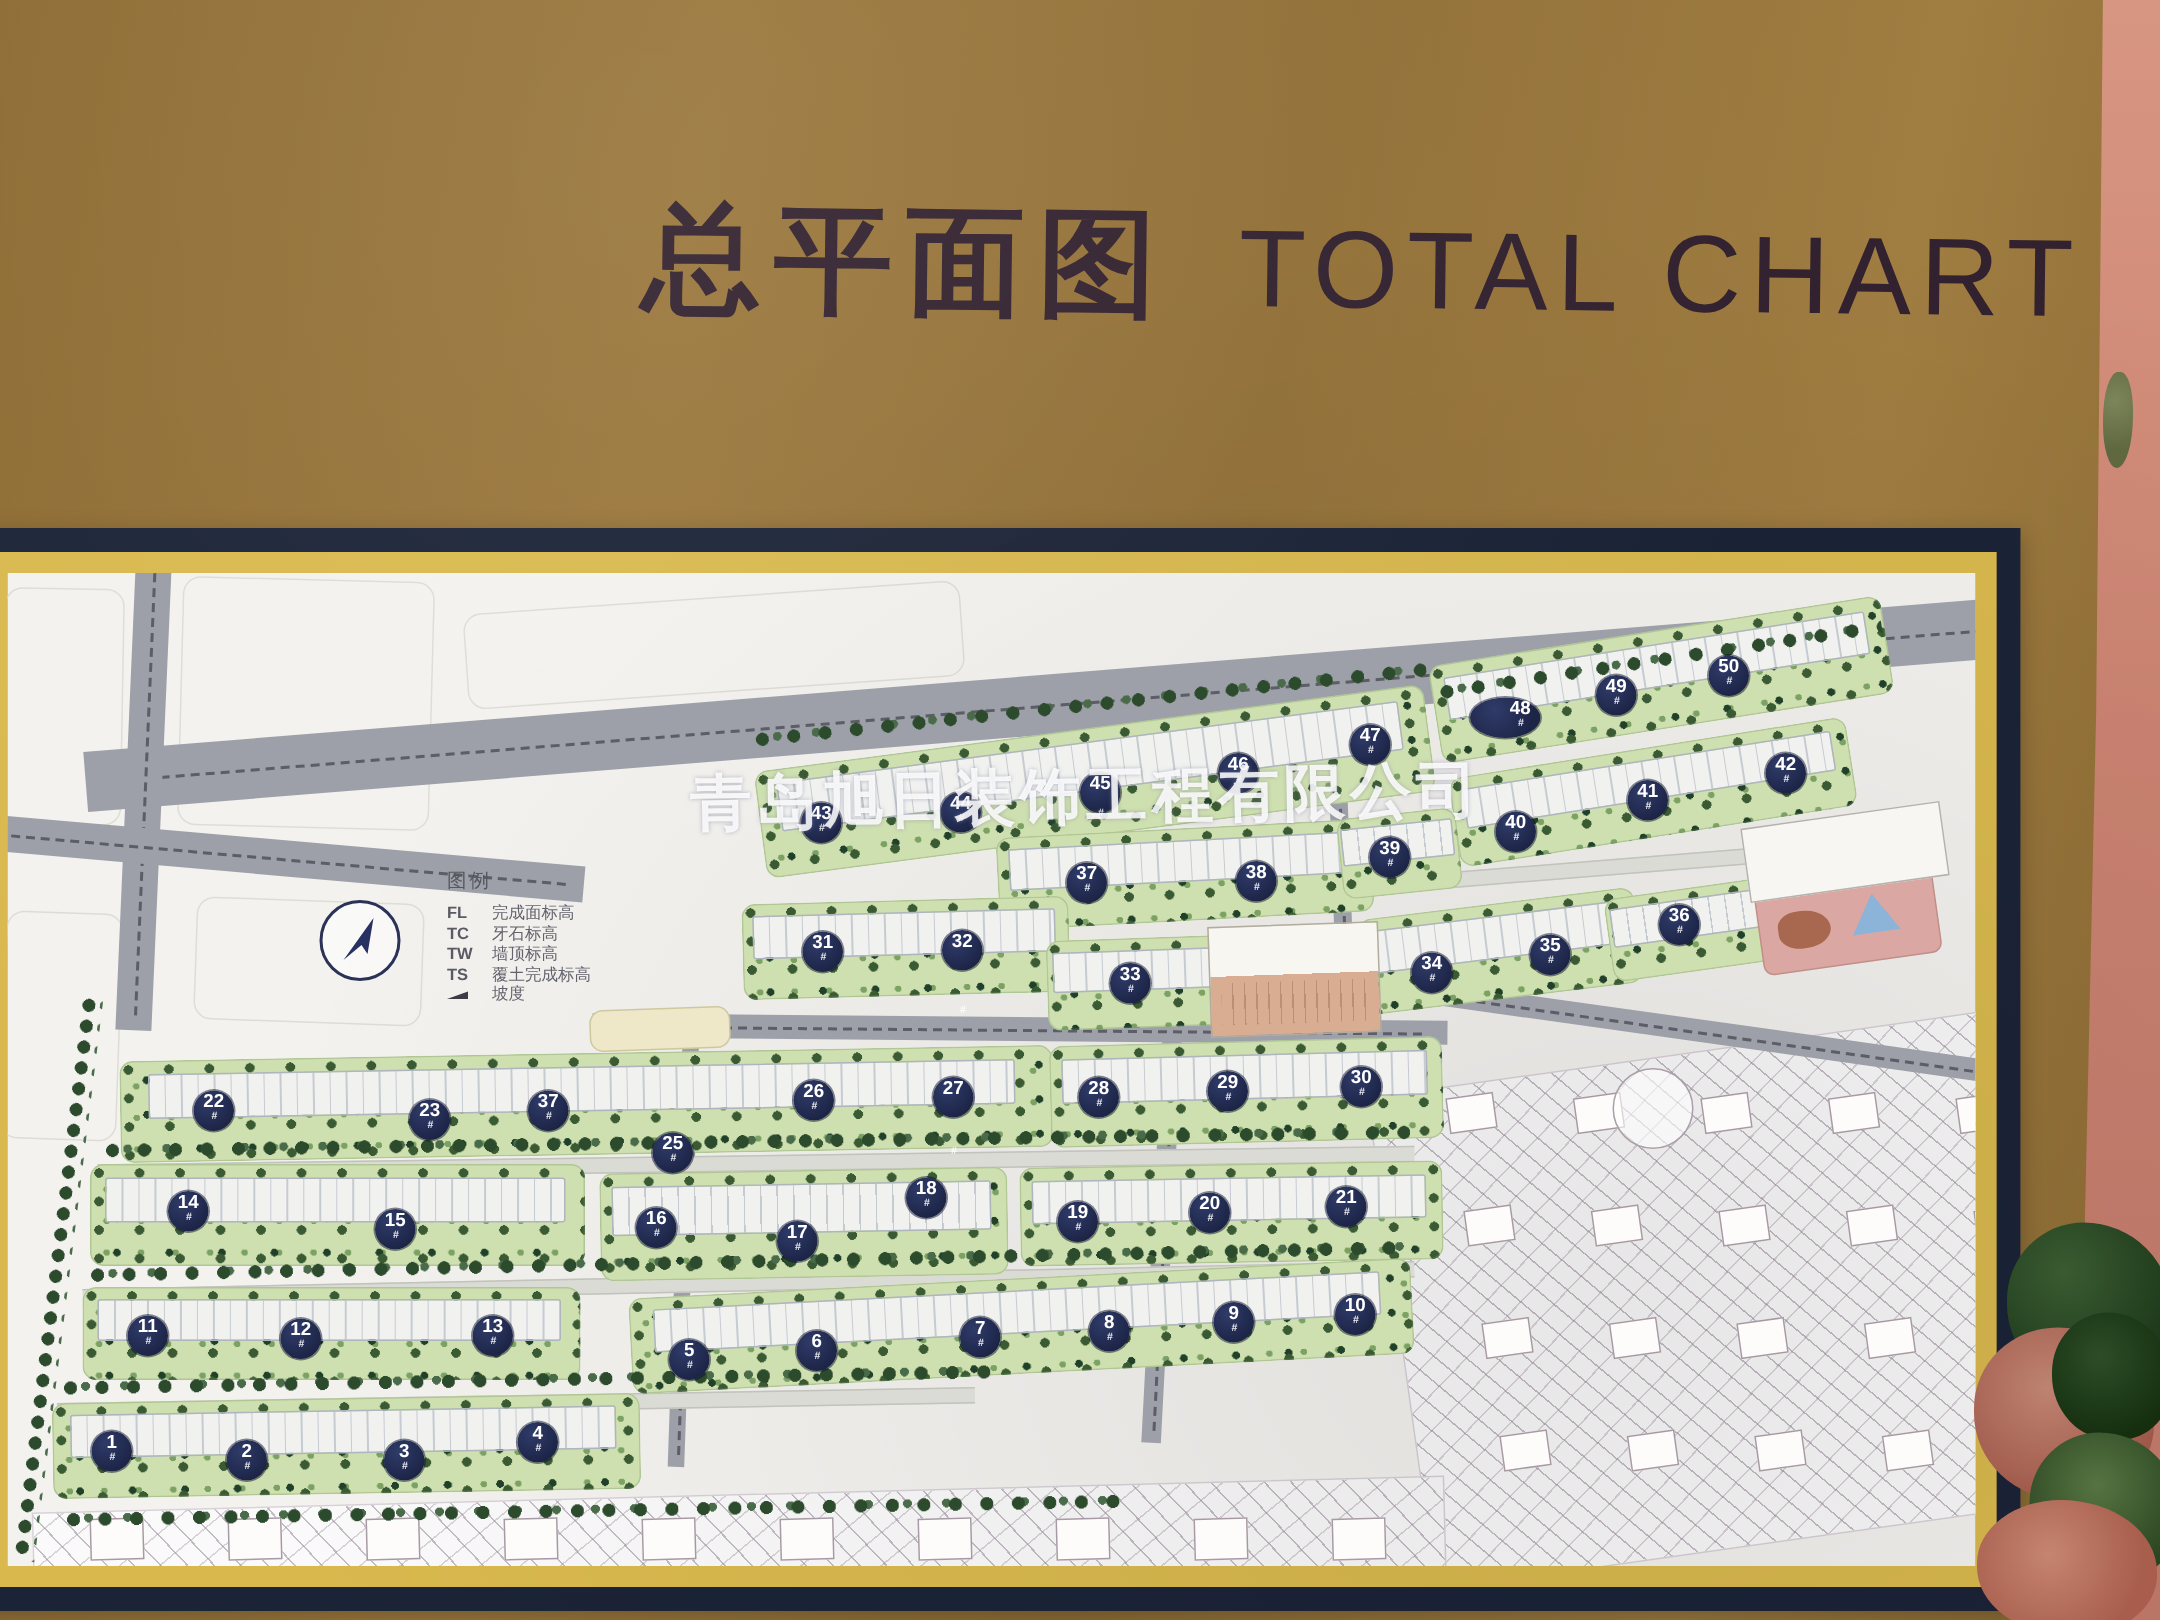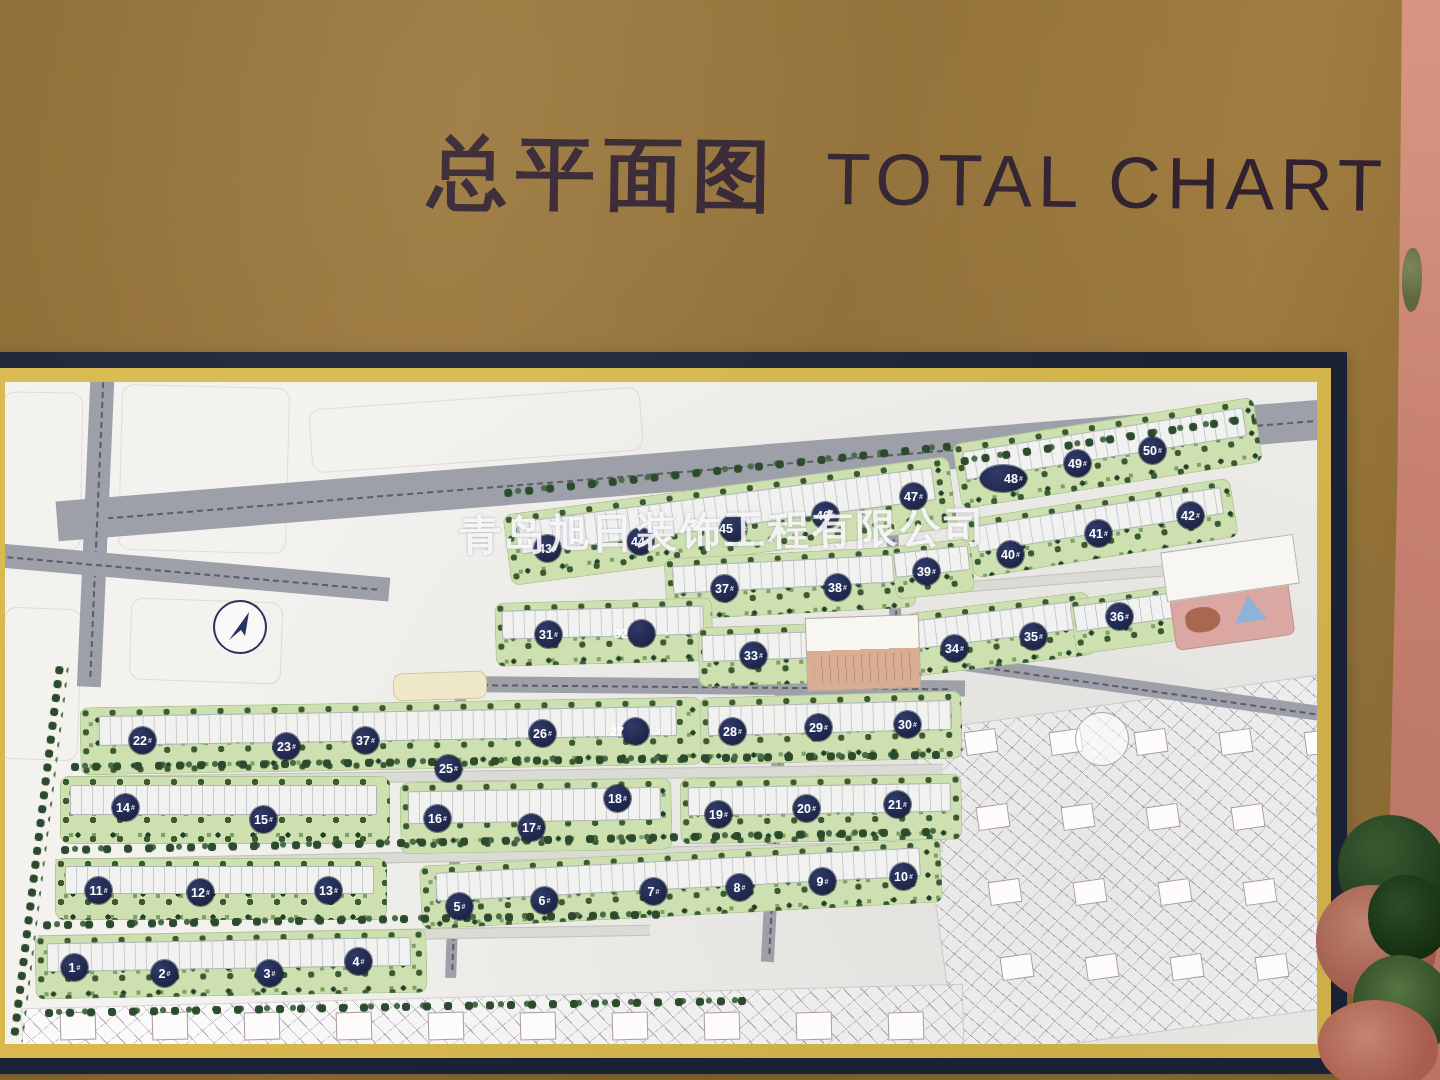--- a/index.html
+++ b/index.html
@@ -64,22 +64,22 @@
      background:repeating-linear-gradient(90deg,transparent 0 7px,rgba(120,90,70,.35) 7px 8px);}
   .fac-playground{background:#dba7a2;border-radius:7px;border:1px solid #c08f8a;}
   .fac-playground::before{content:"";position:absolute;left:52%;top:22%;width:0;height:0;
      border-left:16px solid transparent;border-right:16px solid transparent;border-bottom:26px solid #8cb3d8;}
   .fac-playground::after{content:"";position:absolute;left:10%;top:30%;width:30%;height:45%;
      background:#a8674f;border-radius:40% 55% 50% 45%;}
   .fac-white{background:#f7f6f3;border:1px solid #b5b2ac;}
   .fac-plaza{background:#eee8c9;border:1px solid #cfc89f;border-radius:9px;}
   .badge{position:absolute;width:27px;height:27px;border-radius:50%;z-index:20;
      background:radial-gradient(circle at 35% 30%,#2f3b69,#1d2547 72%);
-     color:#fff;display:flex;align-items:center;justify-content:center;
-     font-size:12.5px;font-weight:bold;box-shadow:0 0 0 1px rgba(10,14,35,.5);}
+     color:#fff;display:flex;align-items:center;justify-content:flex-start;
+     font-size:12.5px;font-weight:bold;box-shadow:0 0 0 1px rgba(10,14,35,.5);flex-direction:column;}
   .badge .suf{font-size:7px;margin-left:1px;opacity:.9;}
   
   #legend{position:absolute;left:293px;top:196px;z-index:30;color:#5f5f6a;}
   #legend .lg-title{font-size:13px;letter-spacing:2px;margin-bottom:7px;color:#57575f;}
   #legend .lg-row{display:flex;align-items:center;font-size:11px;line-height:13.5px;white-space:nowrap;}
   #legend .lg-key{width:30px;font-weight:bold;color:#5a5a64;}
   #legend .lg-label{color:#63636d;}
   .slope-tri{width:0;height:0;border-top:5px solid transparent;border-right:14px solid #3c3c44;
      display:inline-block;margin-right:16px;}
   #north-arrow{position:absolute;left:208px;top:218px;width:50px;height:50px;border:2.5px solid #2a3357;
@@ -102,20 +102,43 @@
   <div id="panel">
     <div id="panel-gold">
       <div id="map-surface">
 
         <div id="north-arrow">
           <svg width="42" height="42" viewBox="0 0 42 42">
             <polygon points="30,6 10,34 22,24 26,30" fill="#273162"></polygon>
           </svg>
         </div>
 
+        <div id="legend">
+          <div class="lg-title">图例</div>
+          <div class="lg-row">
+            <span class="lg-key">FL</span>
+            <span class="lg-label">完成面标高</span>
+          </div>
+          <div class="lg-row">
+            <span class="lg-key">TC</span>
+            <span class="lg-label">牙石标高</span>
+          </div>
+          <div class="lg-row">
+            <span class="lg-key">TW</span>
+            <span class="lg-label">墙顶标高</span>
+          </div>
+          <div class="lg-row">
+            <span class="lg-key">TS</span>
+            <span class="lg-label">覆土完成标高</span>
+          </div>
+          <div class="lg-row">
+            <span class="slope-tri"></span>
+            <span class="lg-label">坡度</span>
+          </div>
+        </div>
 
         <div id="watermark">青岛旭日装饰工程有限公司</div>
 
       <div class="shape parcel" style="left: -3px; top: 10px; width: 78px; height: 156px; transform: rotate(1deg);"></div>
           <div class="shape parcel" style="left: 115px; top: 4px; width: 166px; height: 164px; transform: rotate(1.5deg);"></div>
           <div class="shape parcel" style="left: -3px; top: 226px; width: 76px; height: 150px; transform: rotate(2deg);"></div>
           <div class="shape parcel" style="left: 125px; top: 218px; width: 150px; height: 80px; transform: rotate(2deg);"></div>
           <div class="shape parcel" style="left: 305px; top: 16px; width: 330px; height: 62px; transform: rotate(-4deg);"></div>
           <div class="shape hatch" style="left: 927px; top: 318px; width: 430px; height: 330px; transform: rotate(-8deg);"></div>
           <div class="shape hatch" style="left: 17px; top: 614px; width: 940px; height: 80px; transform: rotate(-1.5deg);"></div>

